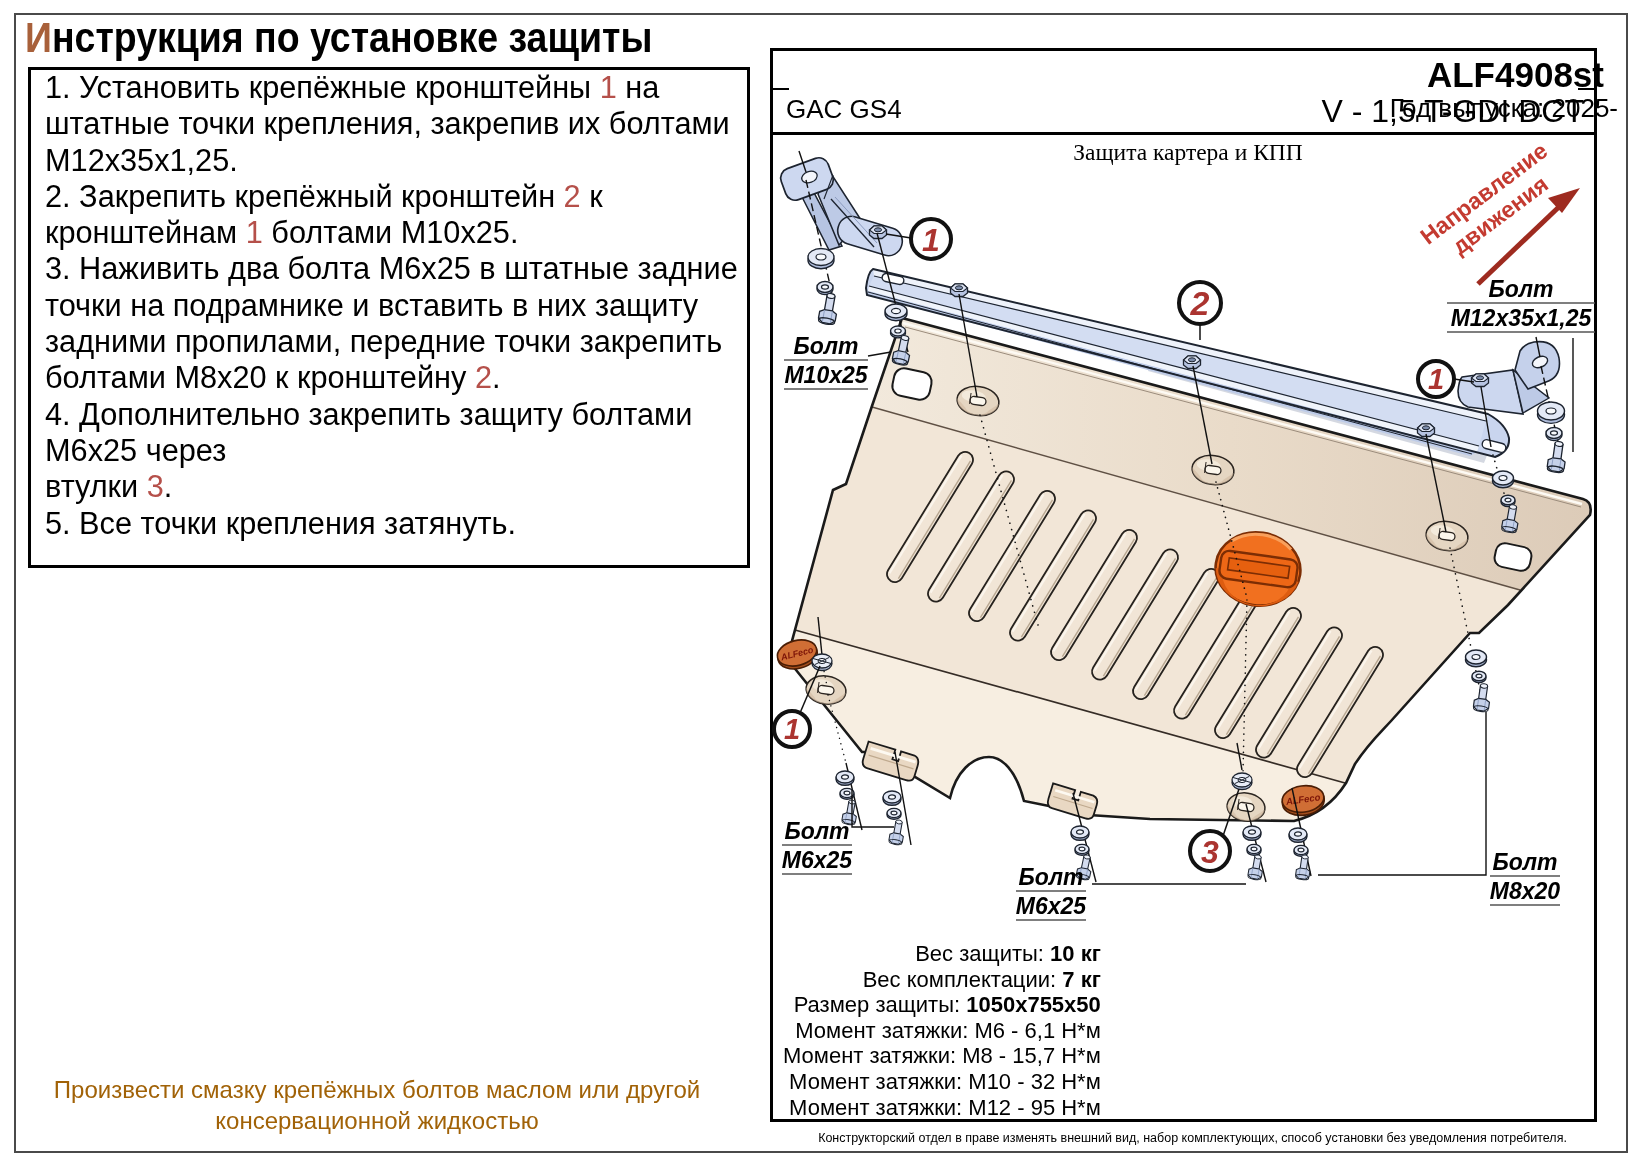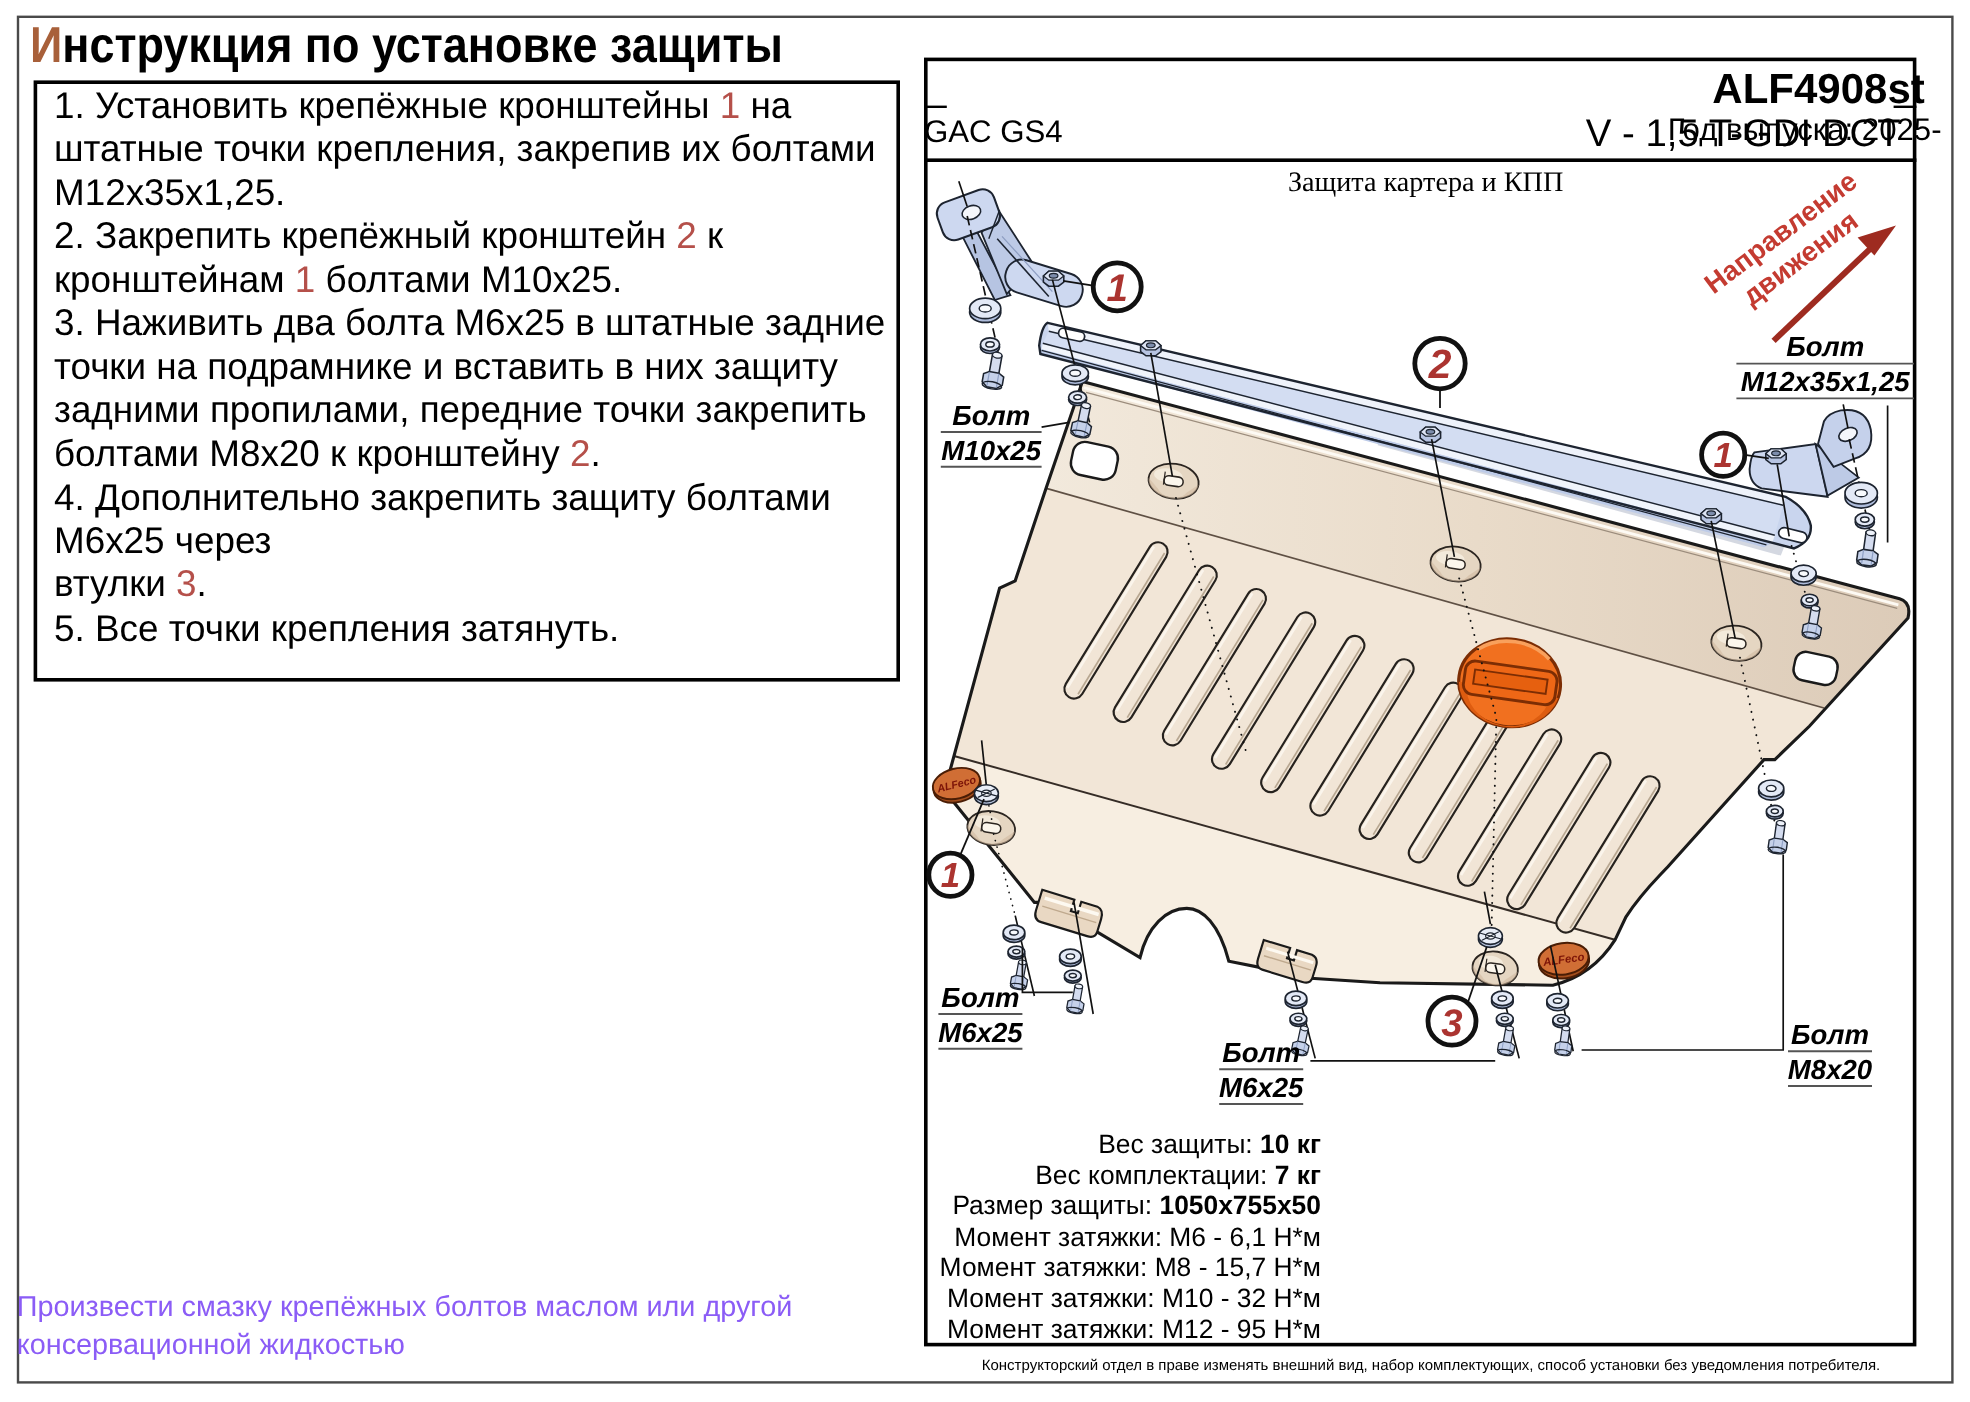--- a/index.html
+++ b/index.html
@@ -35,21 +35,21 @@
 </div>
 
 <div class="abs" style="left:770px;top:48px;width:827px;height:1074px;border:3px solid #000;box-sizing:border-box;"></div>
 
 <div class="abs" style="left:770px;top:132px;width:827px;height:3px;background:#000;"></div>
 <div class="abs" style="left:770px;top:88px;width:19px;height:2px;background:#000;"></div>
 <div class="abs" style="left:1578px;top:88px;width:19px;height:2px;background:#000;"></div>
 
 <div class="abs" style="left:773px;top:55px;width:831px;text-align:right;font-size:35px;font-weight:bold;">ALF4908st</div>
 
-<div class="abs" style="left:770px;top:94px;font-size:26px;">GAC GS4</div>
+<div class="abs" style="left:786px;top:94px;font-size:26px;">GAC GS4</div>
 
 <div class="abs" style="left:773px;top:93px;width:845px;text-align:right;font-size:26px;">Год выпуска: 2025-</div>
 
 <div class="abs" style="left:1300px;top:93px;width:284px;text-align:right;font-size:32px;">V - 1,5 T-GDI DCT</div>
 
 <div class="abs" style="left:773px;top:139px;width:830px;text-align:center;font-size:23.5px;font-family:Liberation Serif, serif;">Защита картера и КПП</div>
 
 <svg width="1642" height="1168" viewBox="0 0 1642 1168" style="position:absolute;left:0;top:0">
 <defs>
       <linearGradient id="flange" x1="0" y1="0" x2="1" y2="0">
@@ -602,13 +602,13 @@
 Вес комплектации: <b>7 кг</b><br>
 Размер защиты: <b>1050х755х50</b><br>
 Момент затяжки: М6 - 6,1 Н*м<br>
 Момент затяжки: М8 - 15,7 Н*м<br>
 Момент затяжки: М10 - 32 Н*м<br>
 Момент затяжки: М12 - 95 Н*м
 </div>
 
 <div class="abs" style="left:770px;top:1131px;width:845px;text-align:center;font-size:12.5px;">Конструкторский отдел в праве изменять внешний вид, набор комплектующих, способ установки без уведомления потребителя.</div>
 
-<div class="abs" style="left:14px;top:1074px;width:700px;text-align:left;font-size:24px;line-height:31px;color:#8b5cf6;">Произвести смазку крепёжных болтов маслом или другой консервационной жидкостью</div>
+<div class="abs" style="left:27px;top:1074px;width:700px;text-align:center;font-size:24px;line-height:31px;color:#a16207;">Произвести смазку крепёжных болтов маслом или другой консервационной жидкостью</div>
 
 </body></html>

